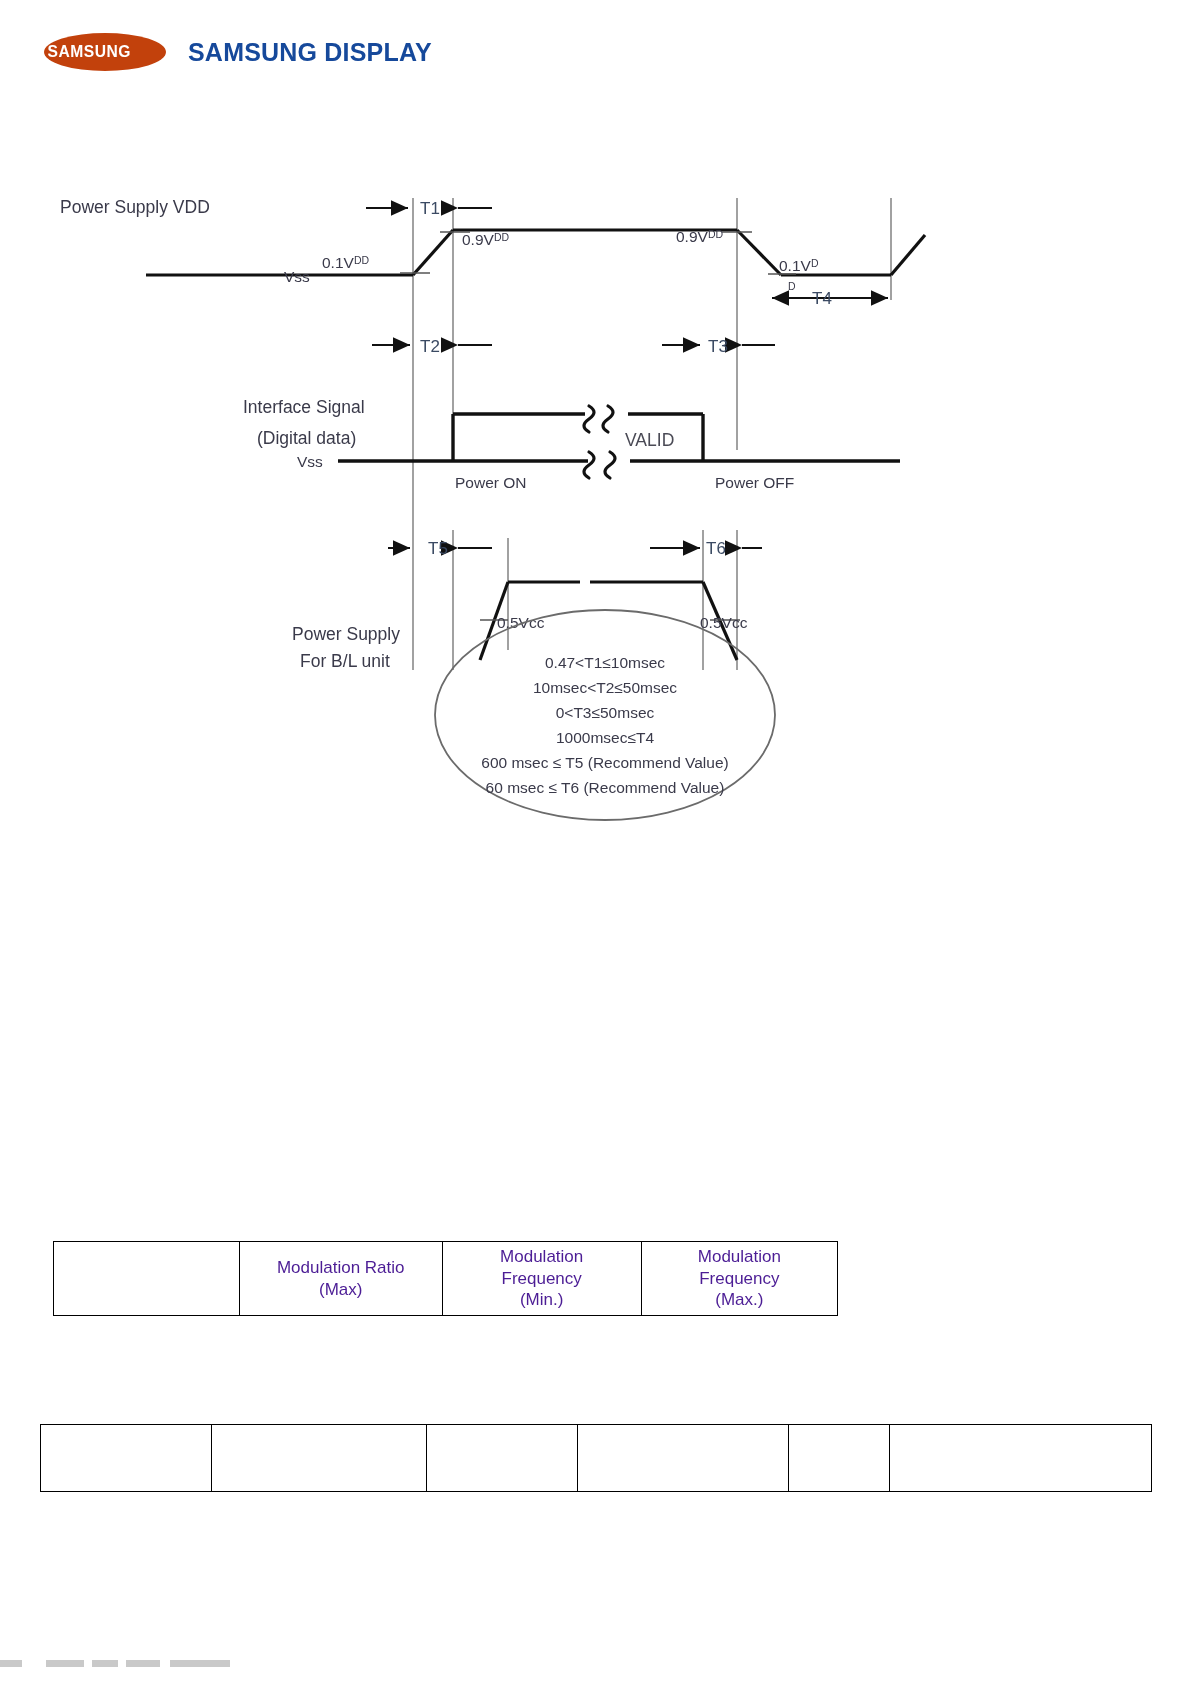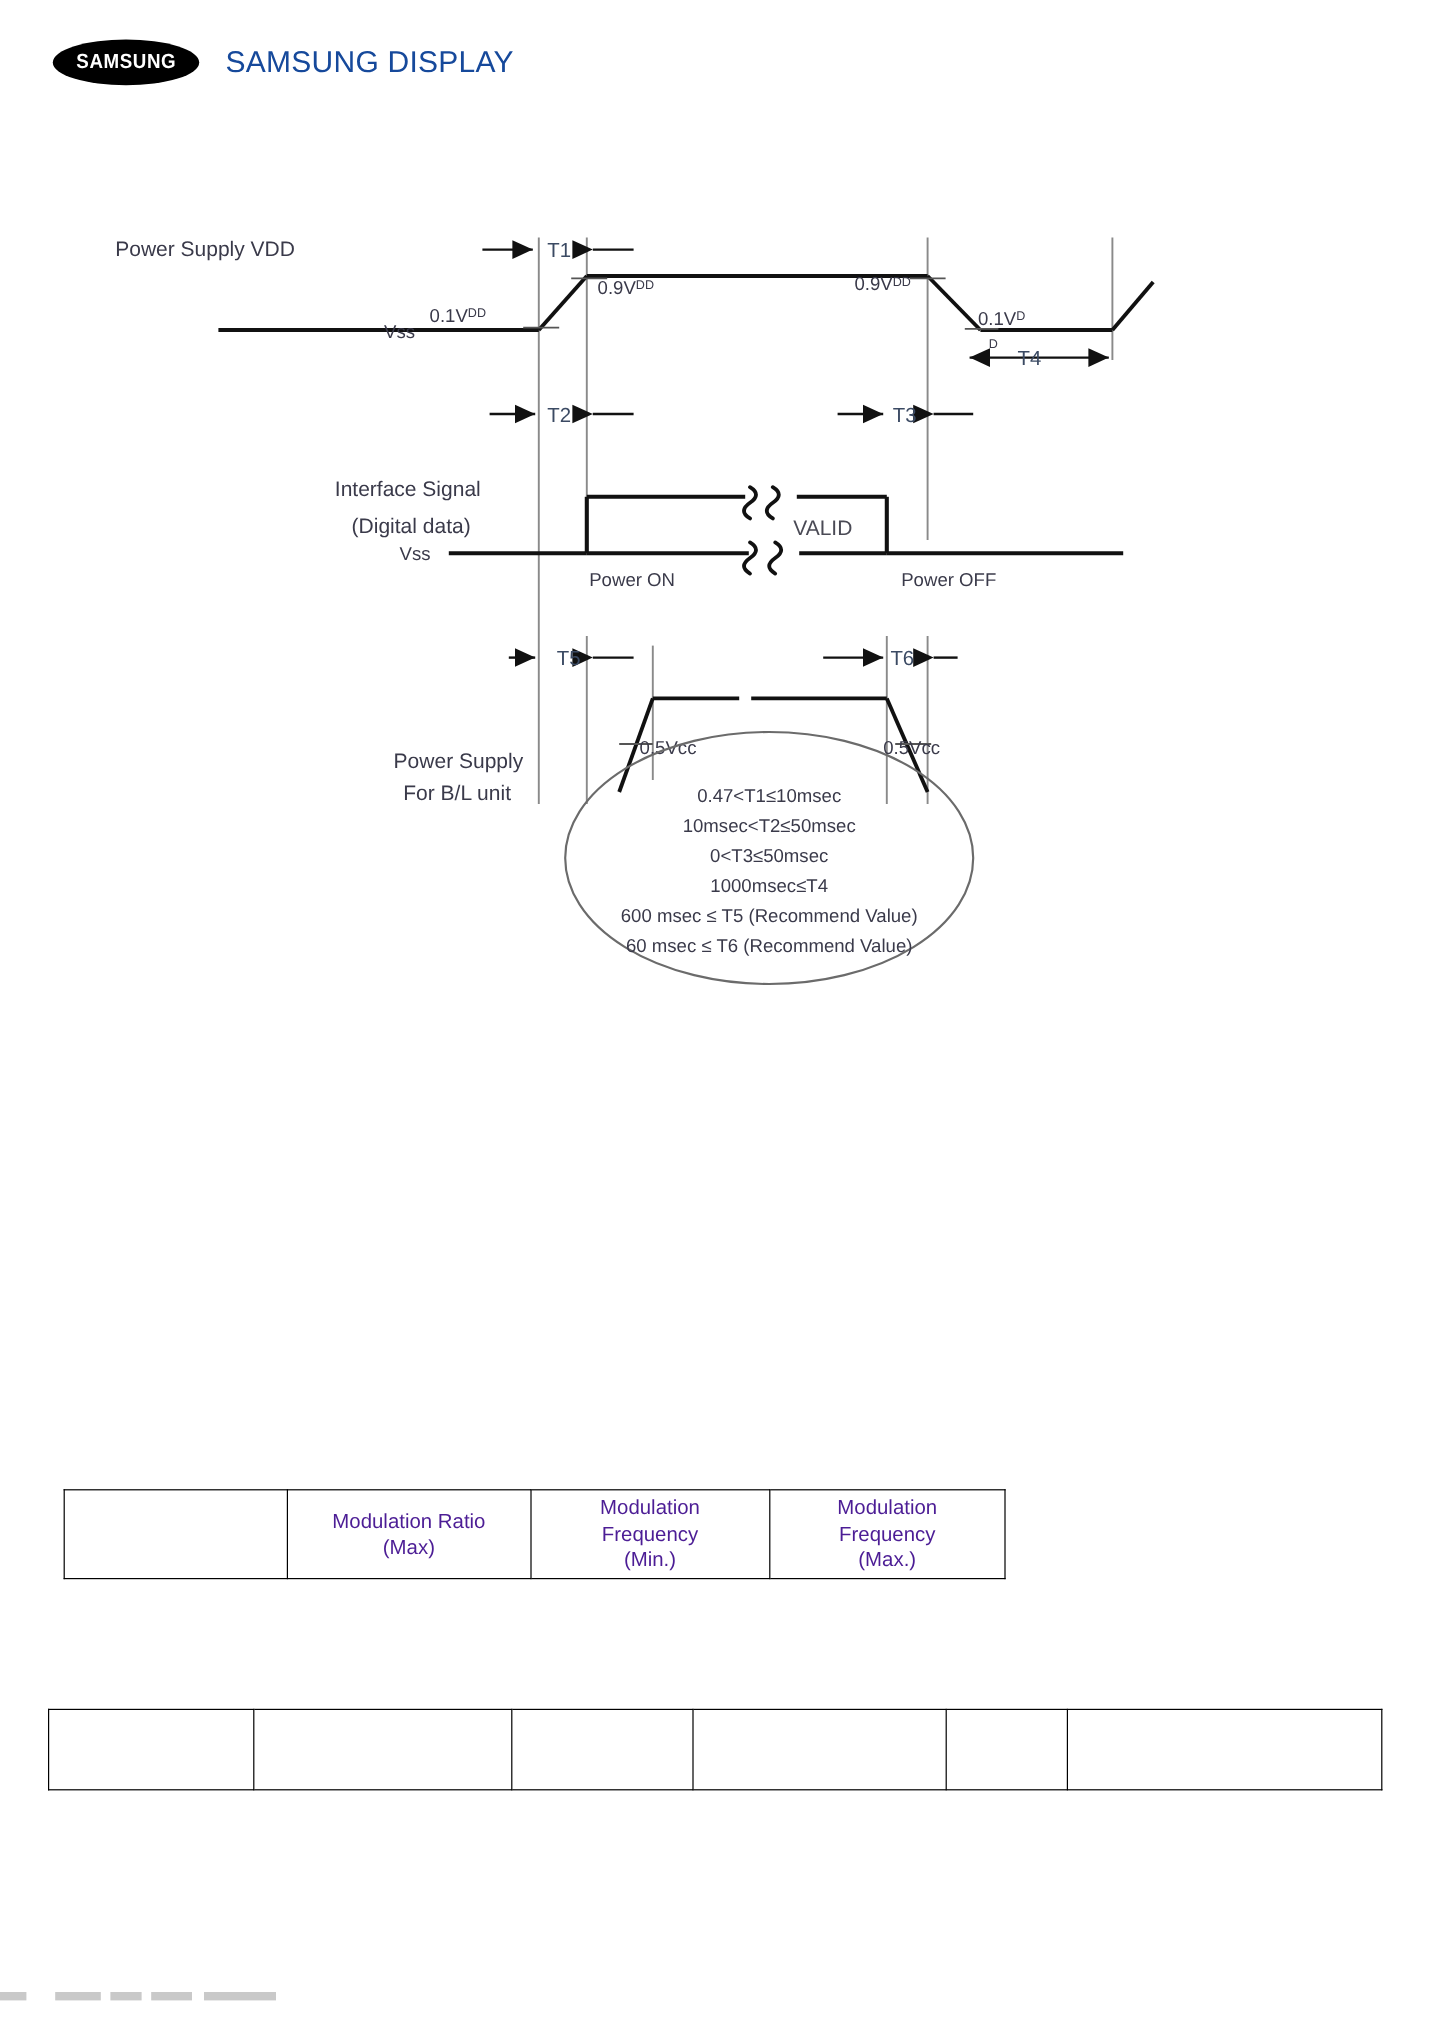--- a/index.html
+++ b/index.html
@@ -6,32 +6,32 @@
   body{
     width:1192px;height:1685px;background:#fff;
     font-family:"Liberation Sans",sans-serif;
     position:relative;overflow:hidden;
   }
   .page{position:relative;width:1192px;height:1685px;}
 
   
   .logo-row{position:absolute;left:44px;top:33px;display:flex;align-items:center;gap:22px;}
   .sam-ellipse{
-    width:122px;height:38px;border-radius:50%;background:#000000;
-    display:flex;align-items:center;justify-content:center;
+    width:122px;height:38px;border-radius:50%;background:#c2410c;
+    display:flex;align-items:center;
   }
   .sam-ellipse span{
     color:#fff;font-weight:bold;font-size:17px;letter-spacing:.5px;
     font-family:"Liberation Sans",sans-serif;transform:scaleX(.92);
   }
-  .sam-word{color:#16499b;font-weight:normal;font-size:25px;letter-spacing:.2px;
+  .sam-word{color:#16499b;font-weight:bold;font-size:25px;letter-spacing:.2px;
     font-family:"Liberation Sans",sans-serif;}
 
   
-  .diagram{position:absolute;left:0;top:150px;width:1000px;height:760px;padding-left:36px;}
+  .diagram{position:absolute;left:0;top:150px;width:1000px;height:760px;}
   .diagram svg{display:block;}
 
   
   .mod-table{
     position:absolute;left:53px;top:1241px;width:785px;
     border-collapse:collapse;font-size:17px;color:#4c1d95;
   }
   .mod-table td{
     border:1px solid #000;text-align:center;vertical-align:middle;
     padding:2px 4px;line-height:1.28;

